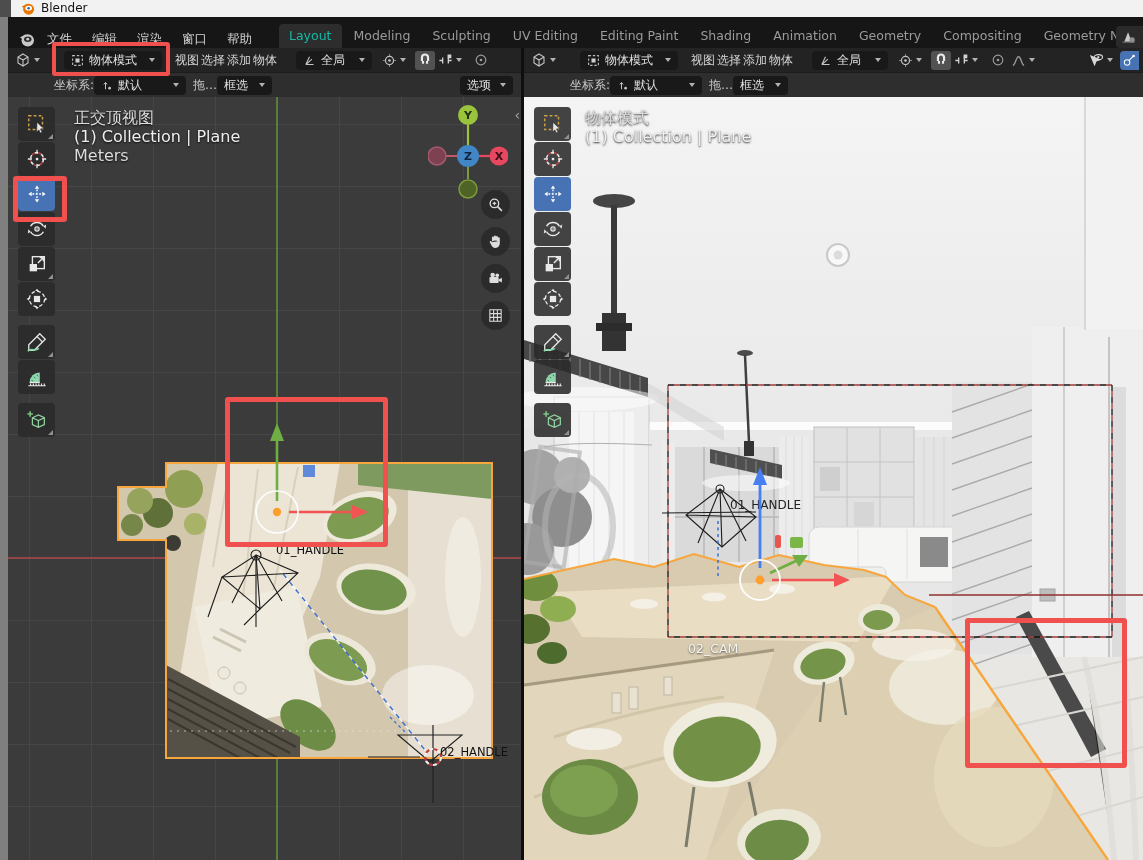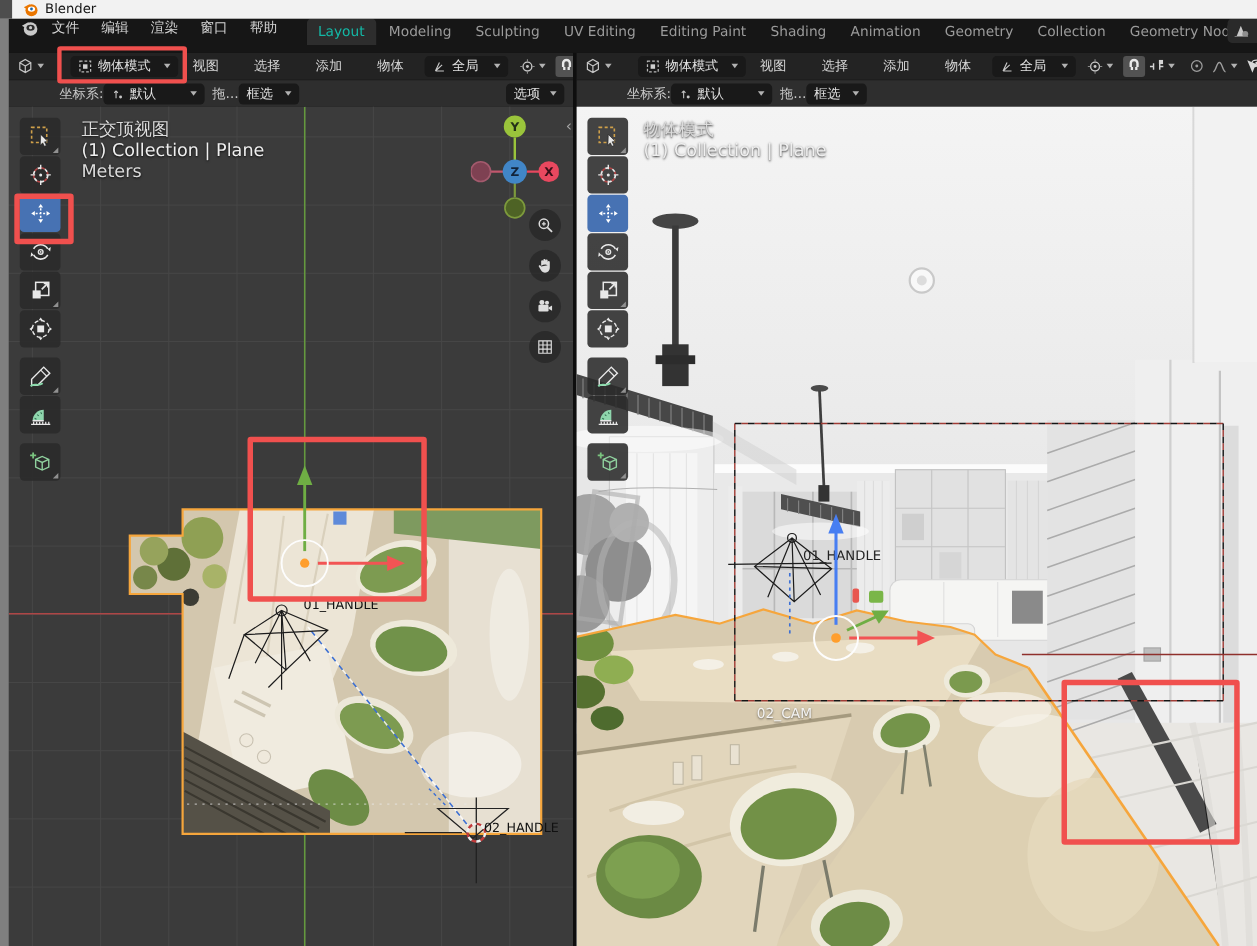--- a/index.html
+++ b/index.html
@@ -9,21 +9,21 @@
 
   
   #titlebar{position:absolute;left:0;top:0;width:1143px;height:17px;background:#f2f2f2;display:flex;align-items:center;z-index:40}
   #win-corner{width:11px;height:17px;background:#4d4d4d}
   #title-logo{margin-left:9px;display:flex}
   #title-text{font-size:12px;color:#141414;margin-left:6px;line-height:17px}
 
   #left-strip{position:absolute;left:0;top:17px;width:8px;height:843px;background:#7f7f7f;z-index:39}
 
   
-  #topbar{position:absolute;left:8px;top:17px;width:1135px;height:31px;background:#161616;display:flex;align-items:flex-start;box-sizing:border-box;padding-left:10px;z-index:30}
+  #topbar{position:absolute;left:8px;top:17px;width:1135px;height:31px;background:#161616;display:flex;align-items:flex-end;box-sizing:border-box;padding-left:10px;z-index:30}
   #tb-logo{display:flex;margin-right:6px}
   #tb-menus{display:flex;gap:20px;margin-left:6px}
   .tb-menu{color:#d4d4d4;font-size:12.5px}
   #tb-tabs{display:flex;gap:2px;margin-left:27px;align-items:center;flex:1;overflow:hidden}
   .tb-tab{color:#9b9b9b;font-size:12.5px;padding:4px 10px 5px;border-radius:4px 4px 0 0;white-space:nowrap}
   .tb-tab.active{background:#2d2d2d;color:#14b8a6}
   #scene-btn{width:23px;height:22px;background:#2a2a2a;border-radius:4px 0 0 4px;overflow:hidden;display:flex;align-items:center;padding-left:4px;flex:none}
 
   
   .editor{position:absolute;top:48px}
@@ -35,21 +35,21 @@
   .vp-tools{height:25px;background:#2e2e2e;display:flex;align-items:center;font-size:12px;color:#c9c9c9;padding:0 6px;overflow:hidden;white-space:nowrap;border-top:1px solid #1c1c1c;box-sizing:border-box}
   .viewport{position:relative;width:100%;height:763px;overflow:hidden;background:#3b3b3b}
   #vp-left{background-image:linear-gradient(to right,#464646 1px,transparent 1px),linear-gradient(to bottom,#464646 1px,transparent 1px);background-size:62px 62px;background-position:21px 27px}
   #vp-right{background:#e9e9e9}
 
   .pill{display:flex;align-items:center;gap:5px;background:#191919;border-radius:4px;height:19px;padding:0 7px;color:#e0e0e0;flex:none}
   .hdr-btn{display:flex;align-items:center;gap:3px;height:19px;padding:0 3px;border-radius:3px;flex:none}
   .hdr-btn.on{background:#525252}
   .hdr-btn.blue{background:var(--c-tool_active);width:13px;overflow:hidden;border-radius:4px 0 0 4px}
   .chev{width:0;height:0;border-left:3.5px solid transparent;border-right:3.5px solid transparent;border-top:4px solid #b2b2b2;flex:none}
-  .hmenus{display:flex;gap:32px;margin-left:13px}
+  .hmenus{display:flex;gap:2px;margin-left:13px}
   .lbl{flex:none}
 
   
   .tools-col{position:absolute;left:10px;top:10px;width:38px;display:flex;flex-direction:column;gap:1px;z-index:12}
   .tool-btn{width:37px;height:34px;background:rgba(42,42,42,.88);border-radius:4px;display:flex;align-items:center;justify-content:center;position:relative;flex:none}
   .tool-btn.active{background:var(--c-tool_active)}
   .tool-btn.group-start{margin-top:8px}
   .tool-btn.has-corner::after{content:"";position:absolute;right:2px;bottom:2px;border-left:5px solid transparent;border-bottom:5px solid #909090}
   .tool-btn svg{width:22px;height:22px}
 
@@ -104,21 +104,21 @@
   <div id="tb-tabs">
 
   <span class="tb-tab active">Layout</span>
       <span class="tb-tab">Modeling</span>
       <span class="tb-tab">Sculpting</span>
       <span class="tb-tab">UV Editing</span>
       <span class="tb-tab">Editing Paint</span>
       <span class="tb-tab">Shading</span>
       <span class="tb-tab">Animation</span>
       <span class="tb-tab">Geometry</span>
-      <span class="tb-tab">Collection</span>
+      <span class="tb-tab">Compositing</span>
       <span class="tb-tab">Geometry Nodes</span>
     </div>
   <div id="scene-btn">
     <svg width="17" height="15" viewBox="0 0 18 16">
         <path d="M4.5 12.5 L8.5 2.5 L12.5 12.5 Z" fill="#c9c9c9"></path>
         <circle cx="12.8" cy="10.6" r="2.9" fill="#8f8f8f"></circle>
         <path d="M2.5 13 h13" stroke="#777" stroke-width="1"></path>
       </svg>
   </div>
 </div>

